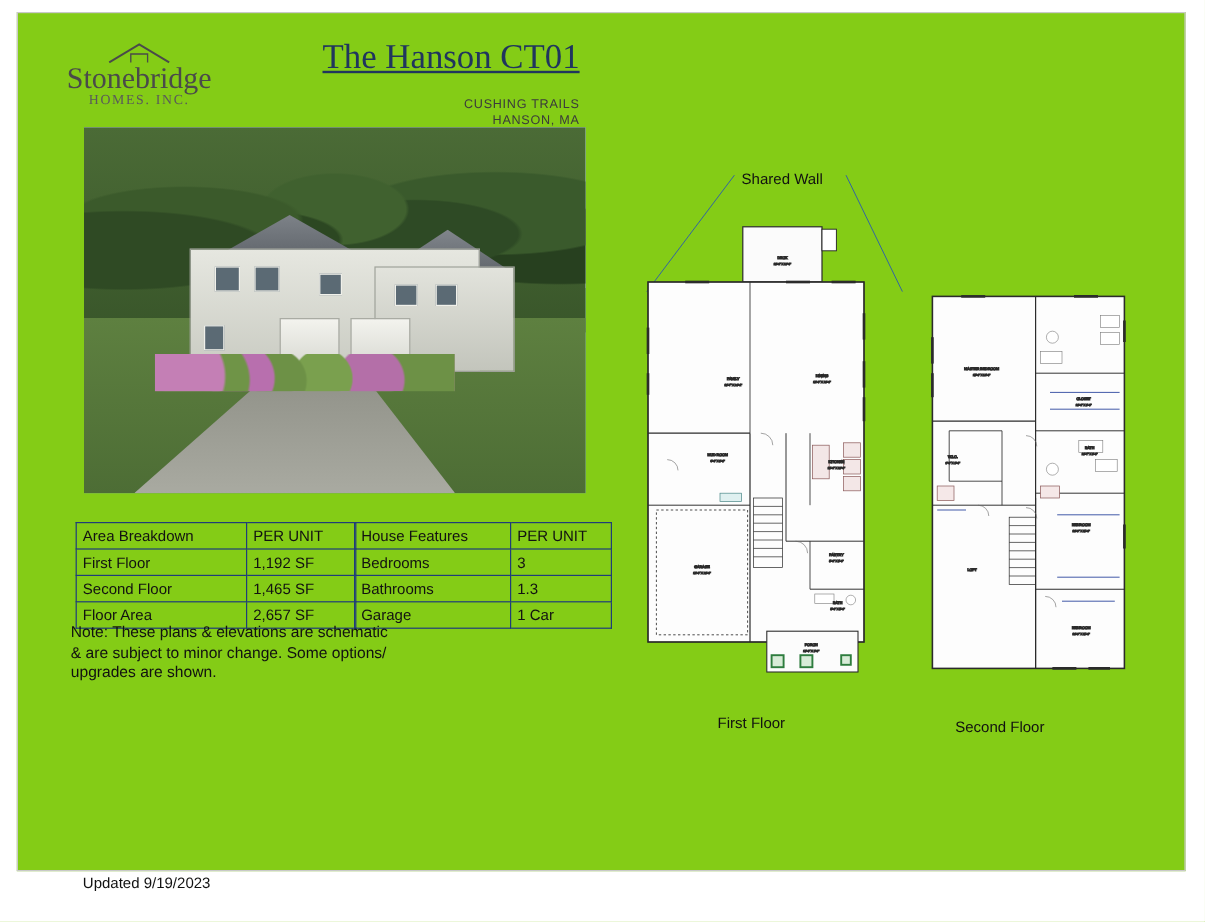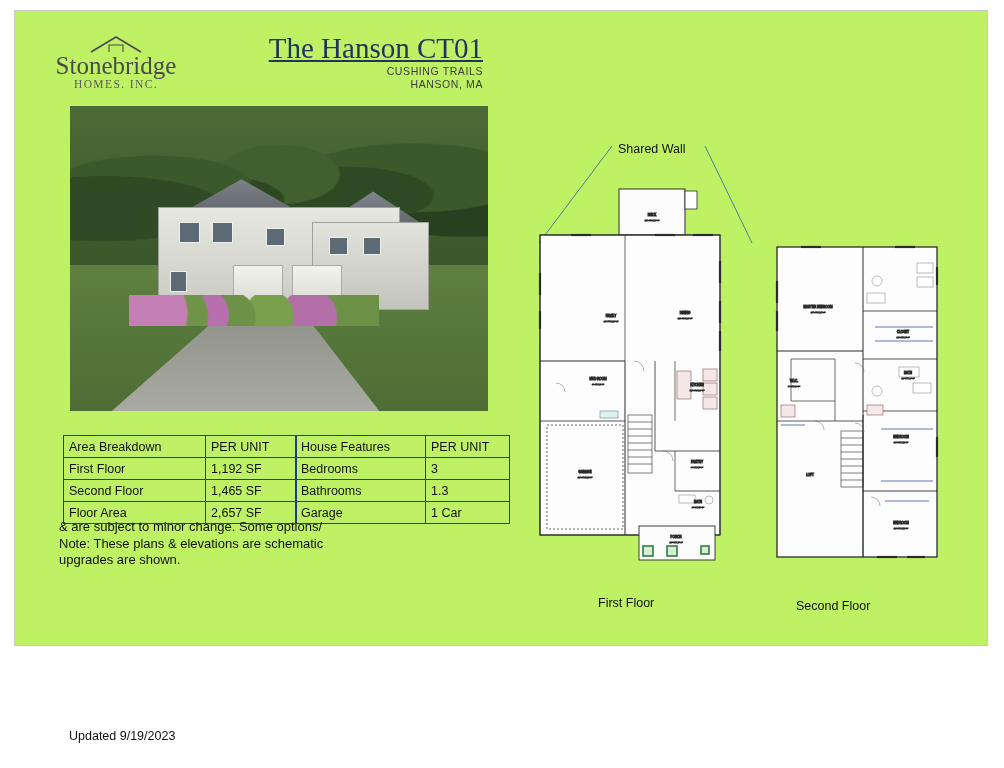--- a/index.html
+++ b/index.html
@@ -13,23 +13,23 @@
     font-family: "Liberation Sans", sans-serif;
     color: #1a1a1a;
     position: relative;
     overflow: hidden;
   }
   #sheet {
     position: absolute;
     left: 14px;
     top: 10px;
     width: 974px;
-    height: 636px;
+    height: 716px;
     border: 1px solid #c9c9c9;
-    background: #bef264;
+    background: #84cc16;
     box-sizing: border-box;
   }
 
   
   .logo-block {
     position: absolute;
     left: 26px;
     top: 24px;
     width: 150px;
     text-align: center;
@@ -70,21 +70,21 @@
     line-height: 34px;
     white-space: nowrap;
   }
   .doc-sub1, .doc-sub2 {
     font-family: "Liberation Sans", sans-serif;
     font-size: 10.5px;
     letter-spacing: 0.6px;
     color: #3b3b3b;
     line-height: 13px;
   }
-  .doc-sub1 { margin-top: 0; }
+  .doc-sub1 { margin-top: 16px; }
 
   
   .photo {
     position: absolute;
     left: 55px;
     top: 95px;
     width: 418px;
     height: 305px;
     overflow: hidden;
     background: #7a9ab0;
@@ -297,22 +297,22 @@
       <td class="c2">1.3</td>
     </tr>
     <tr>
       <td class="c1">Garage</td>
       <td class="c2">1 Car</td>
     </tr>
   </tbody>
     </table>
 
   <div class="note">
+    <div>Note: These plans &amp; elevations are schematic</div>
     <div>&amp; are subject to minor change. Some options/</div>
-    <div>Note: These plans &amp; elevations are schematic</div>
     <div>upgrades are shown.</div>
   </div>
 
   <div class="shared-wall-label">Shared Wall</div>
 
   <svg class="plan" width="974" height="744">
 
     <g stroke="#2f5fa8" stroke-width="0.8" fill="none">
       <path d="M597 135 L524 232"></path>
       <path d="M690 135 L737 232"></path>

